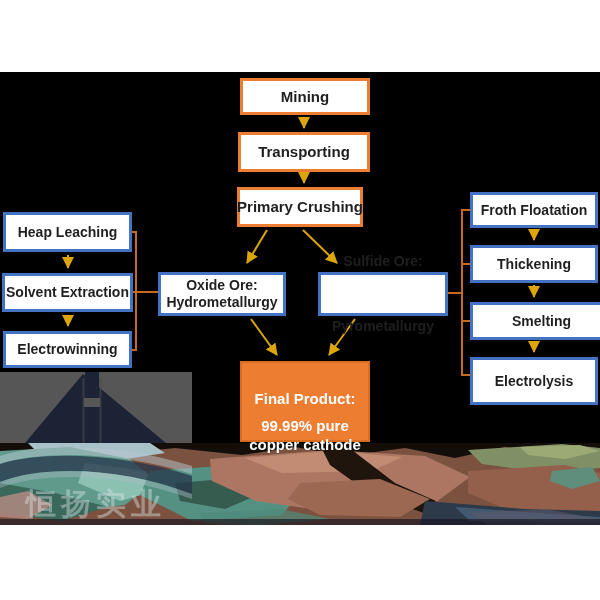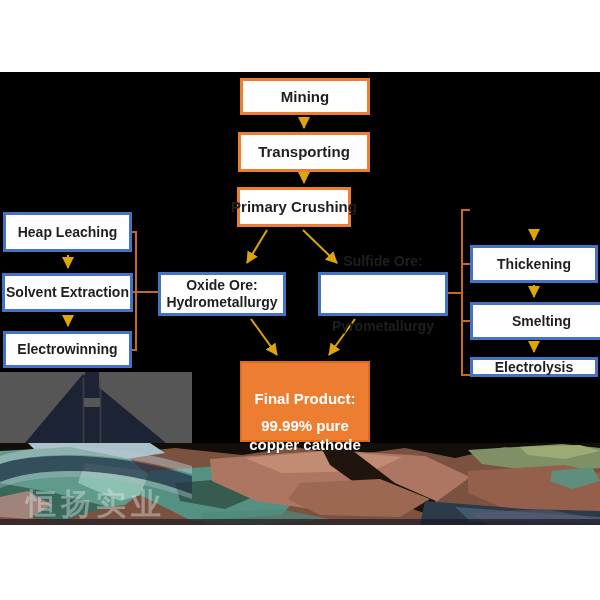--- a/index.html
+++ b/index.html
@@ -93,21 +93,21 @@
     <path class="conn" d="M462,321 L470,321"></path>
     <path class="conn" d="M448,293 L462,293"></path>
   </svg>
 
   <div class="box orange lg" style="left:238px;top:132px;width:132px;height:40px;">
     <span>Transporting</span>
   </div>
   <div class="box orange lg" style="left:240px;top:78px;width:130px;height:37px;">
     <span>Mining</span>
   </div>
-  <div class="box orange lg" style="left:237px;top:187px;width:114px;height:40px;">
+  <div class="box orange lg" style="left:237px;top:187px;width:126px;height:40px;">
     <span>Primary Crushing</span>
   </div>
 
   <div class="box blue" style="left:3px;top:212px;width:129px;height:40px;">
     <span>Heap Leaching</span>
   </div>
   <div class="box blue" style="left:2px;top:273px;width:131px;height:39px;">
     <span>Solvent Extraction</span>
   </div>
   <div class="box blue" style="left:3px;top:331px;width:129px;height:37px;">
@@ -116,27 +116,30 @@
 
   <div class="box blue" style="left:158px;top:272px;width:128px;height:44px;">
     <span>Oxide Ore:</span>
     <span>Hydrometallurgy</span>
   </div>
   <div class="box blue" style="left:318px;top:272px;width:130px;height:44px;gap:48px;">
     <span>Sulfide Ore:</span>
     <span>Pyrometallurgy</span>
   </div>
 
+  <div class="box blue" style="left:470px;top:192px;width:128px;height:36px;">
+    <span>Froth Floatation</span>
+  </div>
   <div class="box blue" style="left:470px;top:245px;width:128px;height:38px;text-align:right;">
     <span>Thickening</span>
   </div>
   <div class="box blue" style="left:470px;top:302px;width:143px;height:38px;">
     <span>Smelting</span>
   </div>
-  <div class="box blue" style="left:470px;top:357px;width:128px;height:20px;justify-content:center;">
+  <div class="box blue" style="left:470px;top:357px;width:128px;height:48px;justify-content:center;">
     <span>Electrolysis</span>
   </div>
 
   <div class="final" style="left:240px;top:361px;width:130px;height:81px;">
     <span class="title">Final Product:</span>
     <span>99.99% pure</span>
     <span>copper cathode</span>
   </div>
 
   <svg class="wm" viewBox="0 0 192 153">

